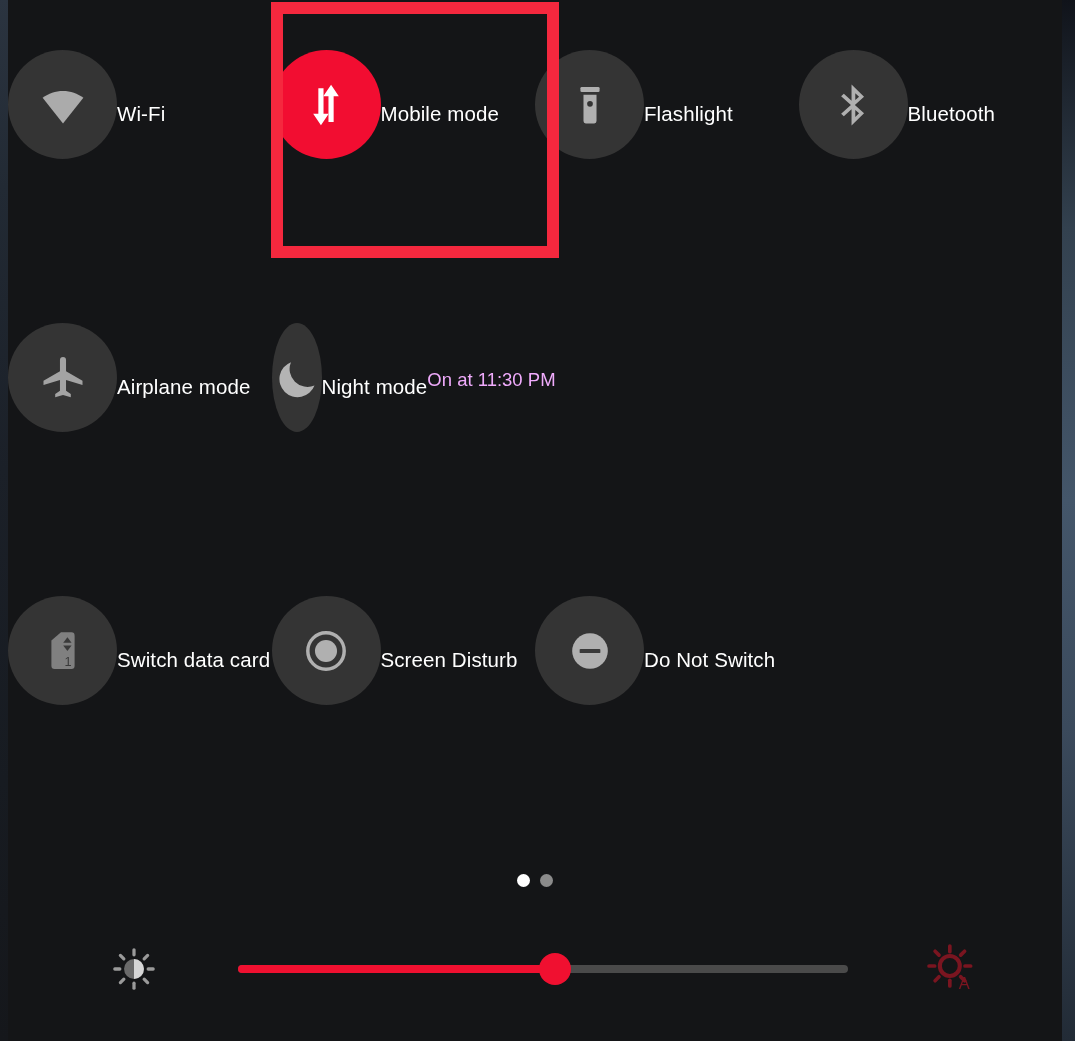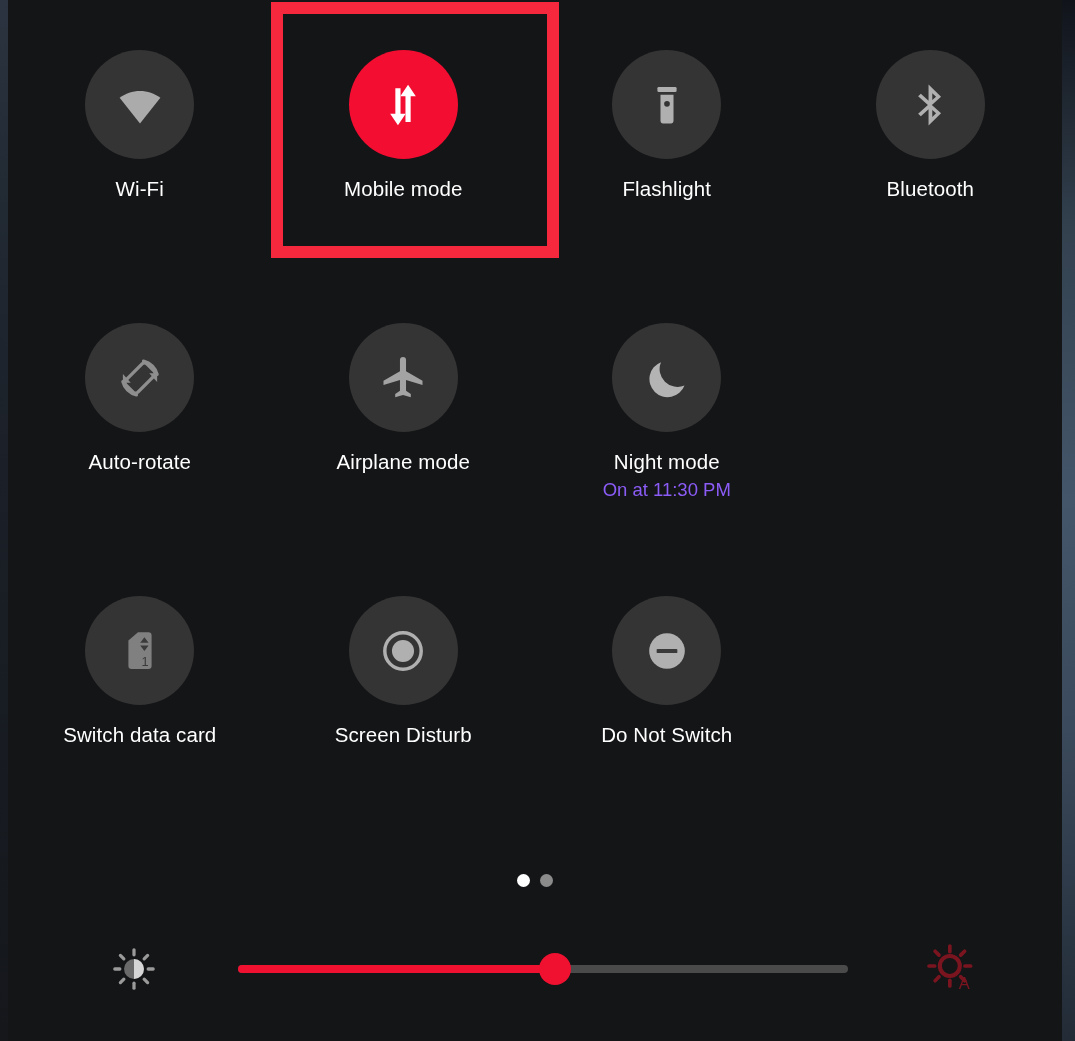--- a/index.html
+++ b/index.html
@@ -38,21 +38,21 @@
     height: 1041px;
     background: #141517;
   }
   .tile-row {
     display: flex;
     width: 1054px;
   }
   .tile {
     width: 263.5px;
     display: flex;
-    flex-direction: column;
+    flex-direction: row;
     align-items: center;
     box-sizing: border-box;
   }
   .tile-circle {
     width: 109px;
     height: 109px;
     border-radius: 50%;
     background: #343434;
     display: flex;
     align-items: center;
@@ -67,21 +67,21 @@
     font-size: 20.5px;
     color: #ffffff;
     letter-spacing: 0.1px;
     text-align: center;
     line-height: 1.15;
     white-space: nowrap;
   }
   .tile-sublabel {
     margin-top: 5px;
     font-size: 18.5px;
-    color: #8b5cf6;
+    color: #f0abfc;
     text-align: center;
     white-space: nowrap;
   }
 
   .row1 { position: absolute; top: 50px; left: 0; }
   .row2 { position: absolute; top: 323px; left: 0; }
   .row3 { position: absolute; top: 596px; left: 0; }
 
   
   .highlight-box {
@@ -233,36 +233,20 @@
             </svg>
           </span>
         </div>
         <div class="tile-label">Bluetooth</div>
       </div>
 
     </div>
 
     <div class="tile-row row2">
 
-      <div class="tile">
-        <div class="tile-circle">
-          <span>
-            <svg width="54" height="54" viewBox="0 0 24 24">
-              <g transform="rotate(45 12 12)">
-                <rect x="8.2" y="5.4" width="7.6" height="13.2" rx="1.5" fill="none" stroke="#8e8e8e" stroke-width="1.5"></rect>
-              </g>
-              <path d="M4.4 13.6 A8 8 0 0 0 10.4 19.5" fill="none" stroke="#8e8e8e" stroke-width="1.5" stroke-linecap="round"></path>
-              <path d="M19.6 10.4 A8 8 0 0 0 13.6 4.5" fill="none" stroke="#8e8e8e" stroke-width="1.5" stroke-linecap="round"></path>
-              <path d="M4.4 10.2 L4.4 14.1 L7.9 14.1 Z" fill="#8e8e8e"></path>
-              <path d="M19.6 13.8 L19.6 9.9 L16.1 9.9 Z" fill="#8e8e8e"></path>
-            </svg>
-          </span>
-        </div>
-        <div class="tile-label">Auto-rotate</div>
-      </div>
 
 
       <div class="tile">
         <div class="tile-circle">
           <span>
             <svg width="52" height="52" viewBox="0 0 24 24">
               <path d="M21 15.2 v-1.9 L13.4 8.9 V3.7 a1.4 1.4 0 0 0 -2.8 0 v5.2 L3 13.3 v1.9 l7.6 -2.3 v5 L8.4 19.4 v1.5 L12 19.9 l3.6 1 v-1.5 l-2.2 -1.5 v-5 Z" fill="#a3a3a3"></path>
             </svg>
           </span>
         </div>

